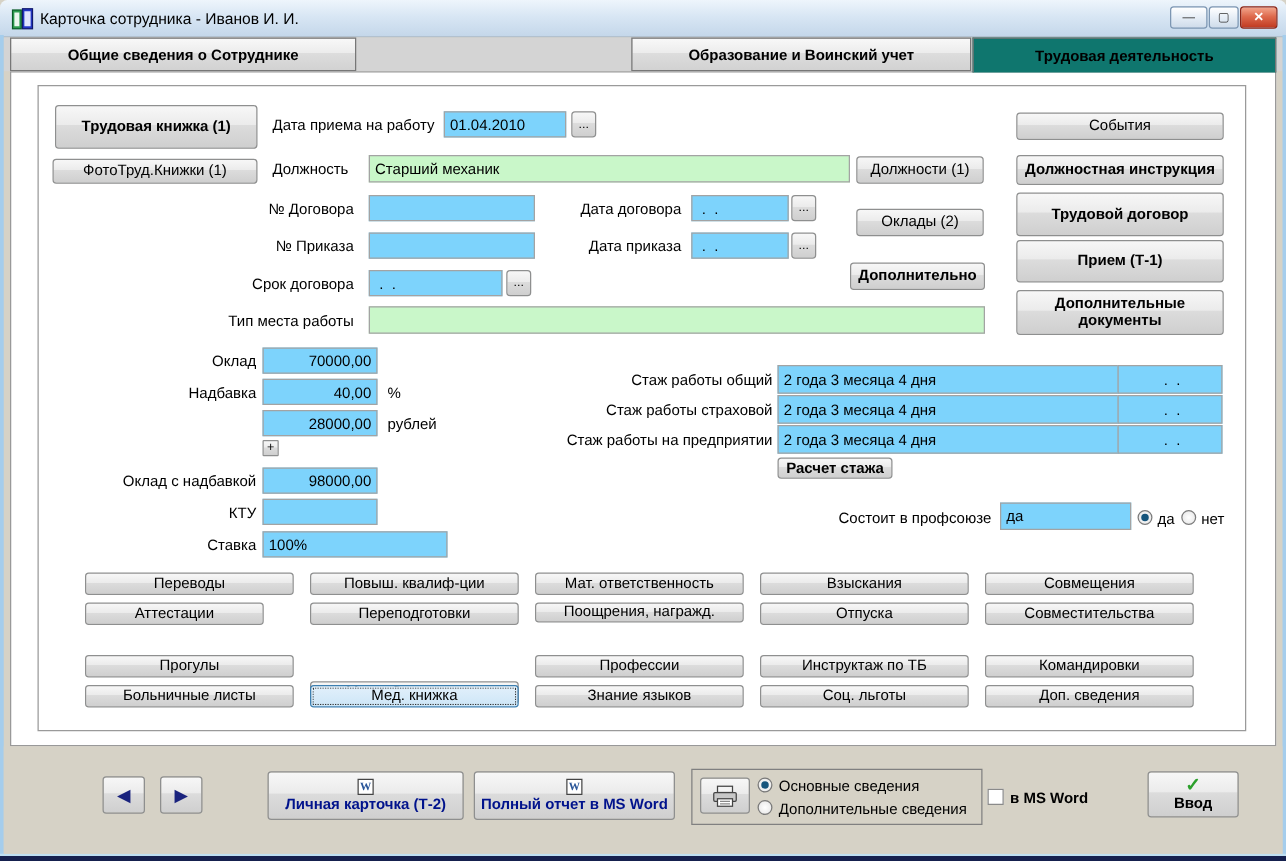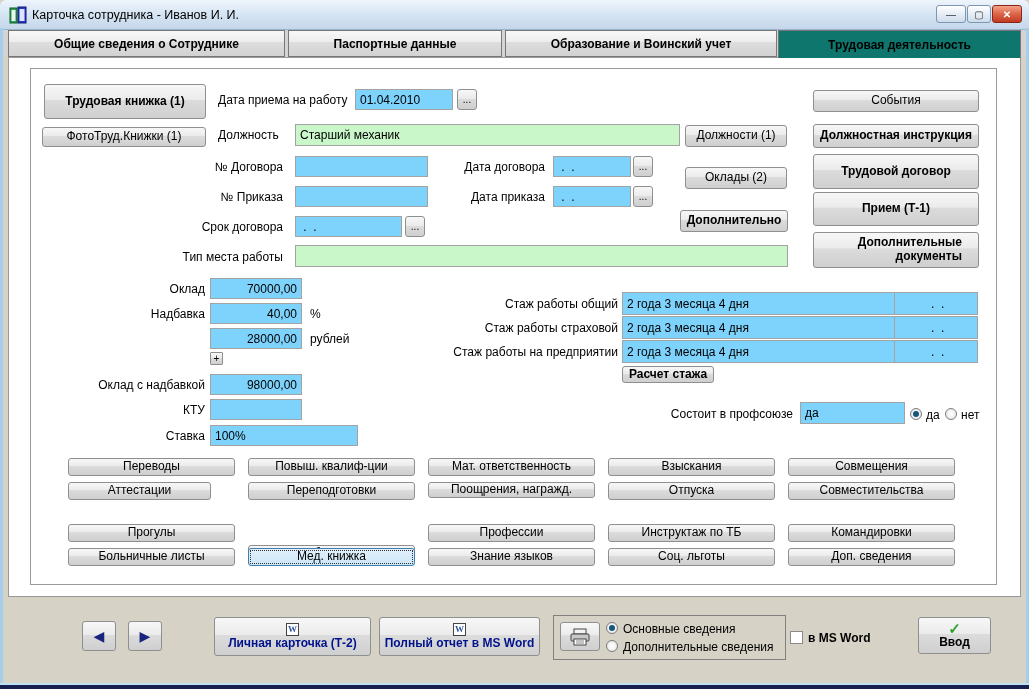--- a/index.html
+++ b/index.html
@@ -47,21 +47,21 @@
   .field {
     position:absolute; z-index:4; border:1px solid #a3a3a3; background:#7dd3fc;
     font-family:"Liberation Sans",sans-serif; font-size:12px; color:#000;
     padding:1px 4px; outline:none;
   }
   .field.green { background:#c9f7c9; }
   .field.num { text-align:right; }
   .btn {
     position:absolute; z-index:4; border:1px solid #8e8f8f; border-radius:3px;
     background:linear-gradient(#f7f7f7,#ebebeb 45%,#dcdcdc 46%,#cfcfcf);
-    display:flex; align-items:center; justify-content:center; text-align:right;
+    display:flex; align-items:center; justify-content:center; text-align:center;
     font-family:"Liberation Sans",sans-serif; font-size:12px; cursor:default; line-height:1.15;
   }
   .btn.bold { font-weight:bold; }
   .btn.focused {
     background:linear-gradient(#e2f0fb,#cde6f7); border:1px solid #3c7fb1;
     outline:1px dotted #333; outline-offset:-3px;
   }
   .btn.word-btn { flex-direction:column; gap:1px; color:#00128c; font-weight:bold; }
   .btn.enter-btn { flex-direction:column; font-weight:bold; }
   .check-glyph { color:#2ca02c; font-size:15px; font-weight:bold; line-height:14px; }
@@ -105,23 +105,20 @@
       </div>
     <div class="win-btn close" style="right:7px;width:30px;">
         <span>✕</span>
       </div>
   </div>
 
   <div class="tabstrip-bg"></div>
   <div class="tab" style="left:8px;width:277px;">
       <span>Общие сведения о Сотруднике</span>
     </div>
-  <div class="tab" style="left:288px;width:214px;">
-      <span>Паспортные данные</span>
-    </div>
   <div class="tab" style="left:505px;width:272px;">
       <span>Образование и Воинский учет</span>
     </div>
   <div class="tab active" style="left:778px;width:243px;">
       <span>Трудовая деятельность</span>
     </div>
 
   <div class="page"></div>
   <div class="inner-panel"></div>
 

